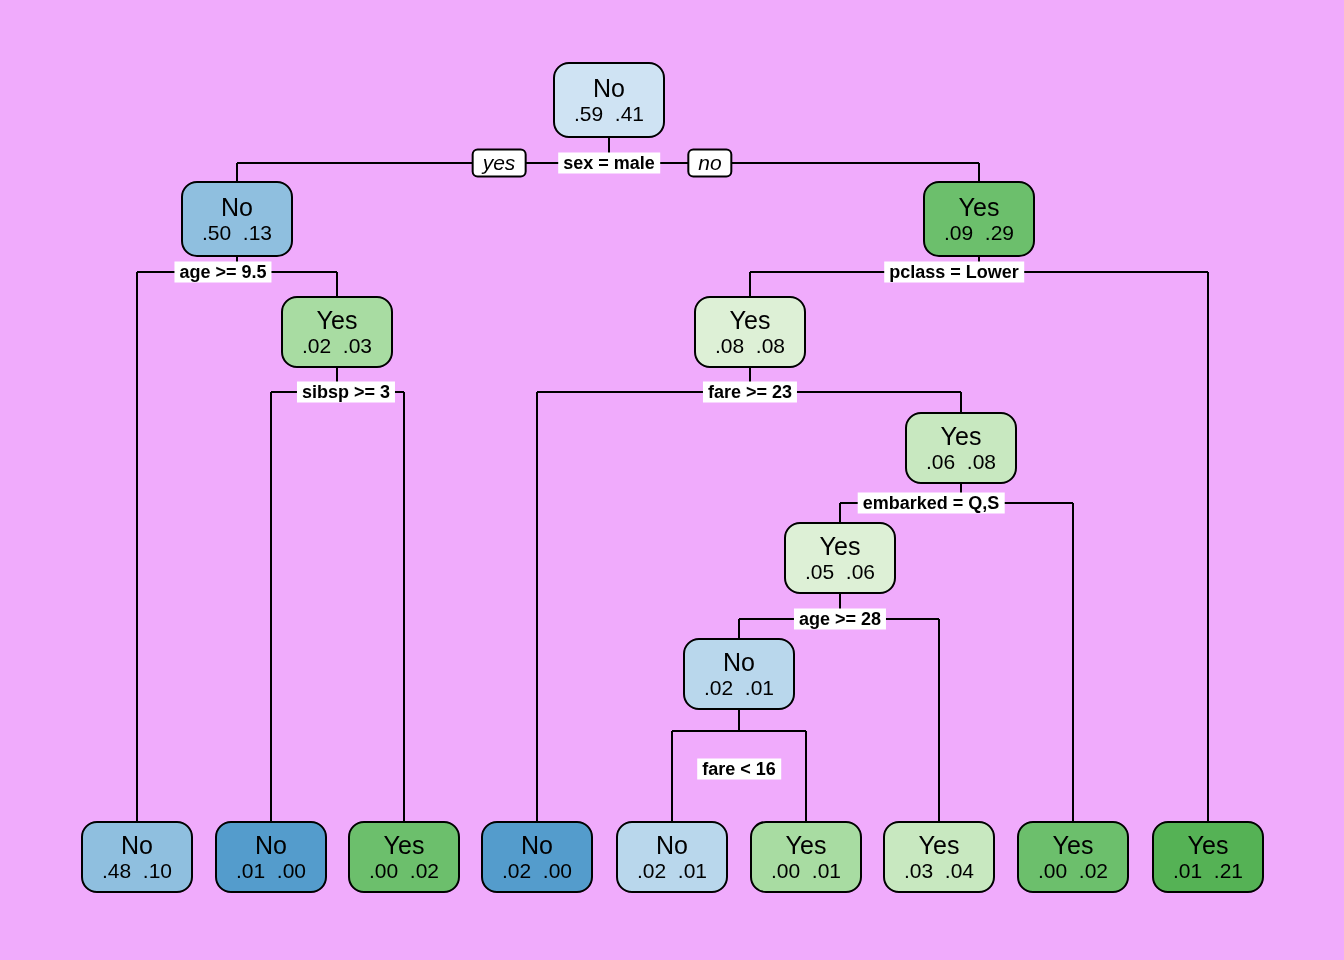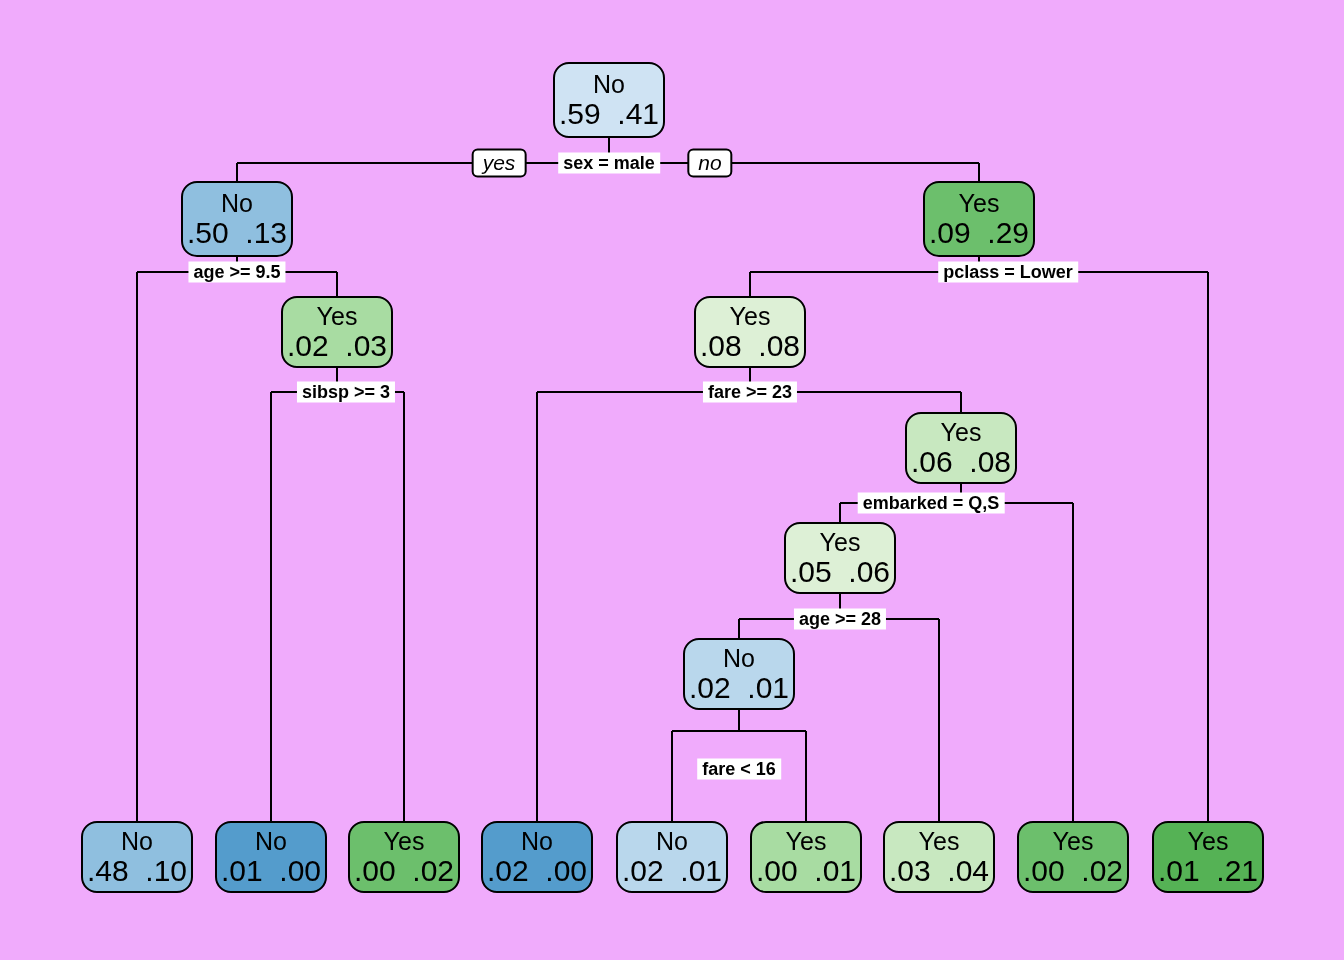--- a/index.html
+++ b/index.html
@@ -32,21 +32,21 @@
     justify-content: center;
     line-height: 1.0;
     color: #000000;
   }
   .node .cls {
     font-size: 25px;
     letter-spacing: 0px;
     margin-bottom: 2px;
   }
   .node .probs {
-    font-size: 30px;
+    font-size: 21px;
     white-space: pre;
   }
   .split-label {
     position: absolute;
     transform: translate(-50%, -50%);
     font-size: 18px;
     font-weight: bold;
     color: #000000;
     background: #ffffff;
     padding: 0 5px;
@@ -171,21 +171,21 @@
       </div>
       <div class="node" style="left: 1152px; top: 821px; width: 112px; height: 72px; background: rgb(85, 178, 85);">
         <div class="cls">Yes</div>
         <div class="probs">.01  .21</div>
       </div>
     </div>
   <div id="labels-layer">
       <div class="split-label" style="left: 609px; top: 163px;">sex = male</div>
       <div class="yesno-box" style="left: 499px; top: 163px;">yes</div>
       <div class="yesno-box" style="left: 710px; top: 163px;">no</div>
-      <div class="split-label" style="left: 237px; top: 272px;">age &gt;= 9.5</div>
-      <div class="split-label" style="left: 1008px; top: 272px;">pclass = Lower</div>
+      <div class="split-label" style="left: 223px; top: 272px;">age &gt;= 9.5</div>
+      <div class="split-label" style="left: 954px; top: 272px;">pclass = Lower</div>
       <div class="split-label" style="left: 346px; top: 392px;">sibsp &gt;= 3</div>
       <div class="split-label" style="left: 750px; top: 392px;">fare &gt;= 23</div>
       <div class="split-label" style="left: 931px; top: 503px;">embarked = Q,S</div>
       <div class="split-label" style="left: 840px; top: 619px; text-align: center;">age &gt;= 28</div>
       <div class="split-label" style="left: 739px; top: 769px;">fare &lt; 16</div>
     </div>
 </div>
 
 </body></html>

